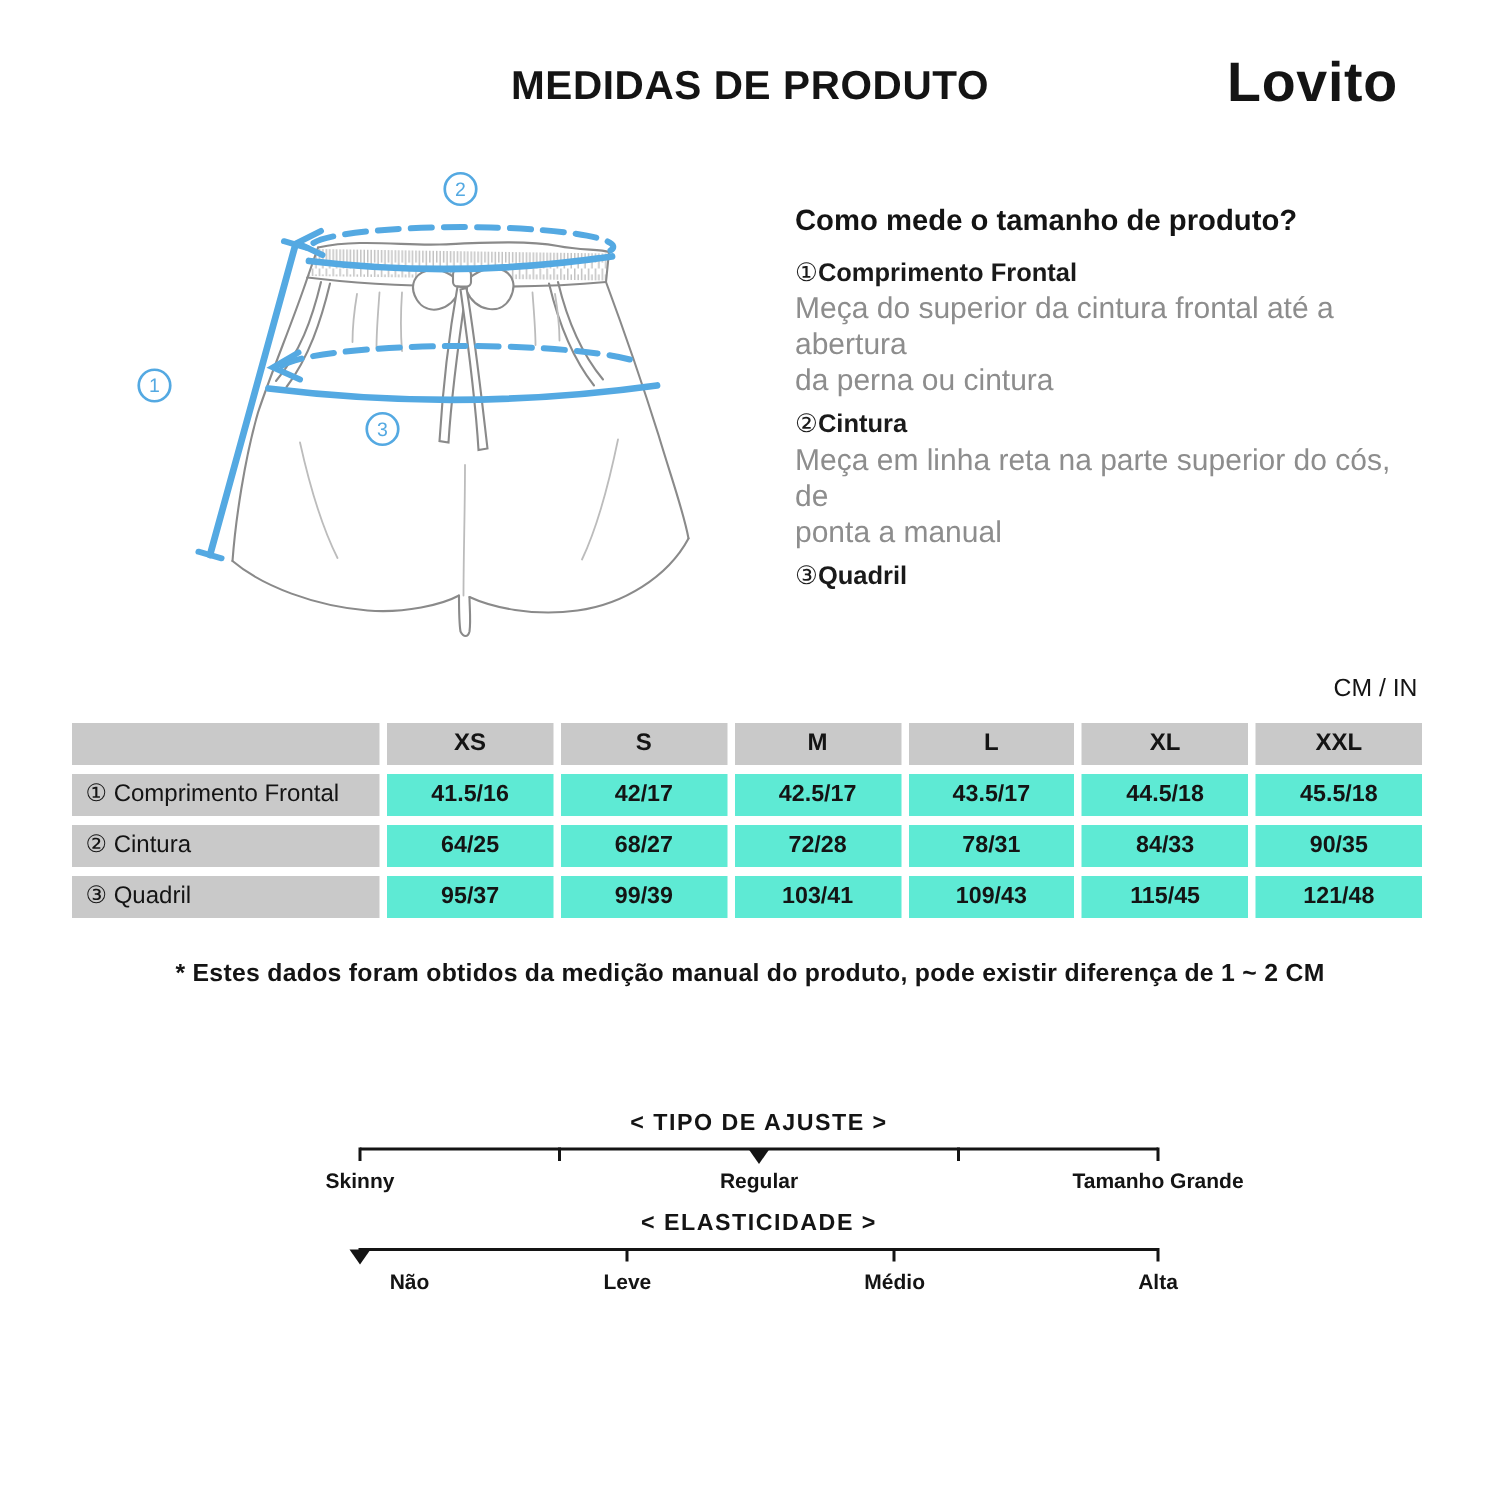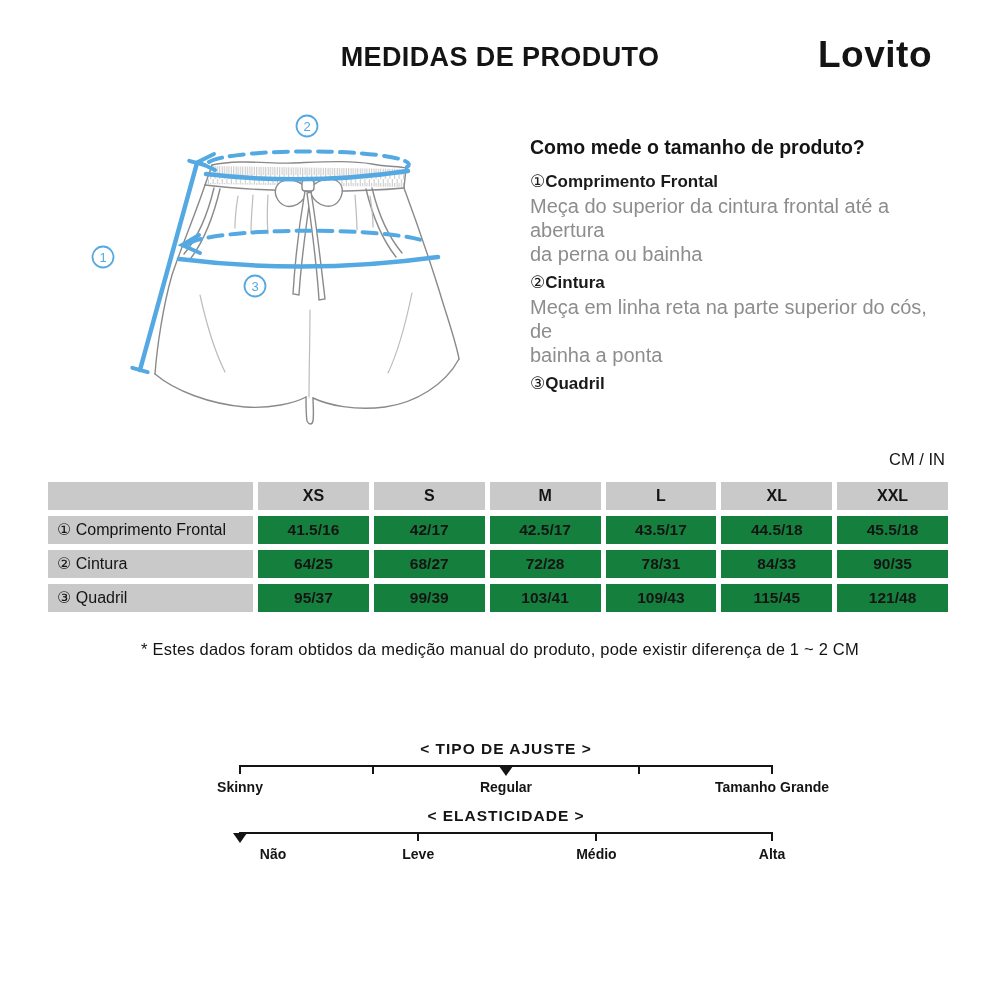--- a/index.html
+++ b/index.html
@@ -22,24 +22,24 @@
   .hname{font-weight:700;}
   .hdesc{font-size:20px;line-height:24px;color:#8d8d8d;}
   
   .unit{position:absolute;top:450px;right:55px;font-size:16.5px;font-weight:400;}
   
   .size-table{position:absolute;left:48px;top:482px;width:900px;display:grid;
     grid-template-columns:205px repeat(6,1fr);column-gap:5px;row-gap:6px;}
   .cell{height:28px;line-height:28px;font-size:16px;box-sizing:border-box;overflow:hidden;}
   .th{background:#c9c9c9;font-weight:700;text-align:center;}
   .rowlabel{background:#c9c9c9;text-align:left;padding-left:9px;font-weight:400;font-size:16px;white-space:nowrap;}
-  .val{background:#15803d;text-align:center;font-weight:700;font-size:15.5px;}
+  .val{background:#5eead4;text-align:center;font-weight:700;font-size:15.5px;}
   
   .note{position:absolute;top:640px;left:0;width:100%;text-align:center;
-    font-size:16.5px;font-weight:400;letter-spacing:.2px;}
+    font-size:16.5px;font-weight:700;letter-spacing:.2px;}
   
   .scale{position:absolute;left:240px;width:532px;}
   .scale-title{text-align:center;font-size:15.5px;font-weight:800;letter-spacing:1px;line-height:18px;margin-bottom:7px;}
   .ruler{position:relative;height:10px;}
   .rline{position:absolute;top:0;left:0;right:0;height:2px;background:#141414;}
   .tick{position:absolute;top:0;width:2px;height:9px;background:#141414;transform:translateX(-50%);}
   .marker{position:absolute;top:1px;width:0;height:0;border-left:7px solid transparent;
     border-right:7px solid transparent;border-top:10px solid #141414;transform:translateX(-50%);}
   .slabels{position:relative;height:18px;margin-top:4px;}
   .slabels span{position:absolute;top:0;transform:translateX(-50%);white-space:nowrap;
@@ -118,26 +118,26 @@
         <text x="195" y="180.5" text-anchor="middle" font-size="13" fill="#54A9E2">3</text>
       </g>
     </svg>
   </div>
 
   <div class="howto">
     <h2>Como mede o tamanho de produto?</h2>
 
     <div class="hitem">
       <div class="hlabel"><span class="hnum">①</span><span class="hname">Comprimento Frontal</span></div>
-      <div class="hdesc"><span>Meça do superior da cintura frontal até a abertura</span><br><span>da perna ou bainha</span></div>
+      <div class="hdesc"><span>Meça do superior da cintura frontal até a abertura</span><br><span>da perna ou cintura</span></div>
     </div>
 
     <div class="hitem">
       <div class="hlabel"><span class="hnum">②</span><span class="hname">Cintura</span></div>
-      <div class="hdesc"><span>Meça em linha reta na parte superior do cós, de</span><br><span>bainha a ponta</span></div>
+      <div class="hdesc"><span>Meça em linha reta na parte superior do cós, de</span><br><span>ponta a manual</span></div>
     </div>
 
     <div class="hitem">
       <div class="hlabel"><span class="hnum">③</span><span class="hname">Quadril</span></div>
     </div>
   </div>
 
   <div class="unit">CM / IN</div>
 
   <div class="size-table">

